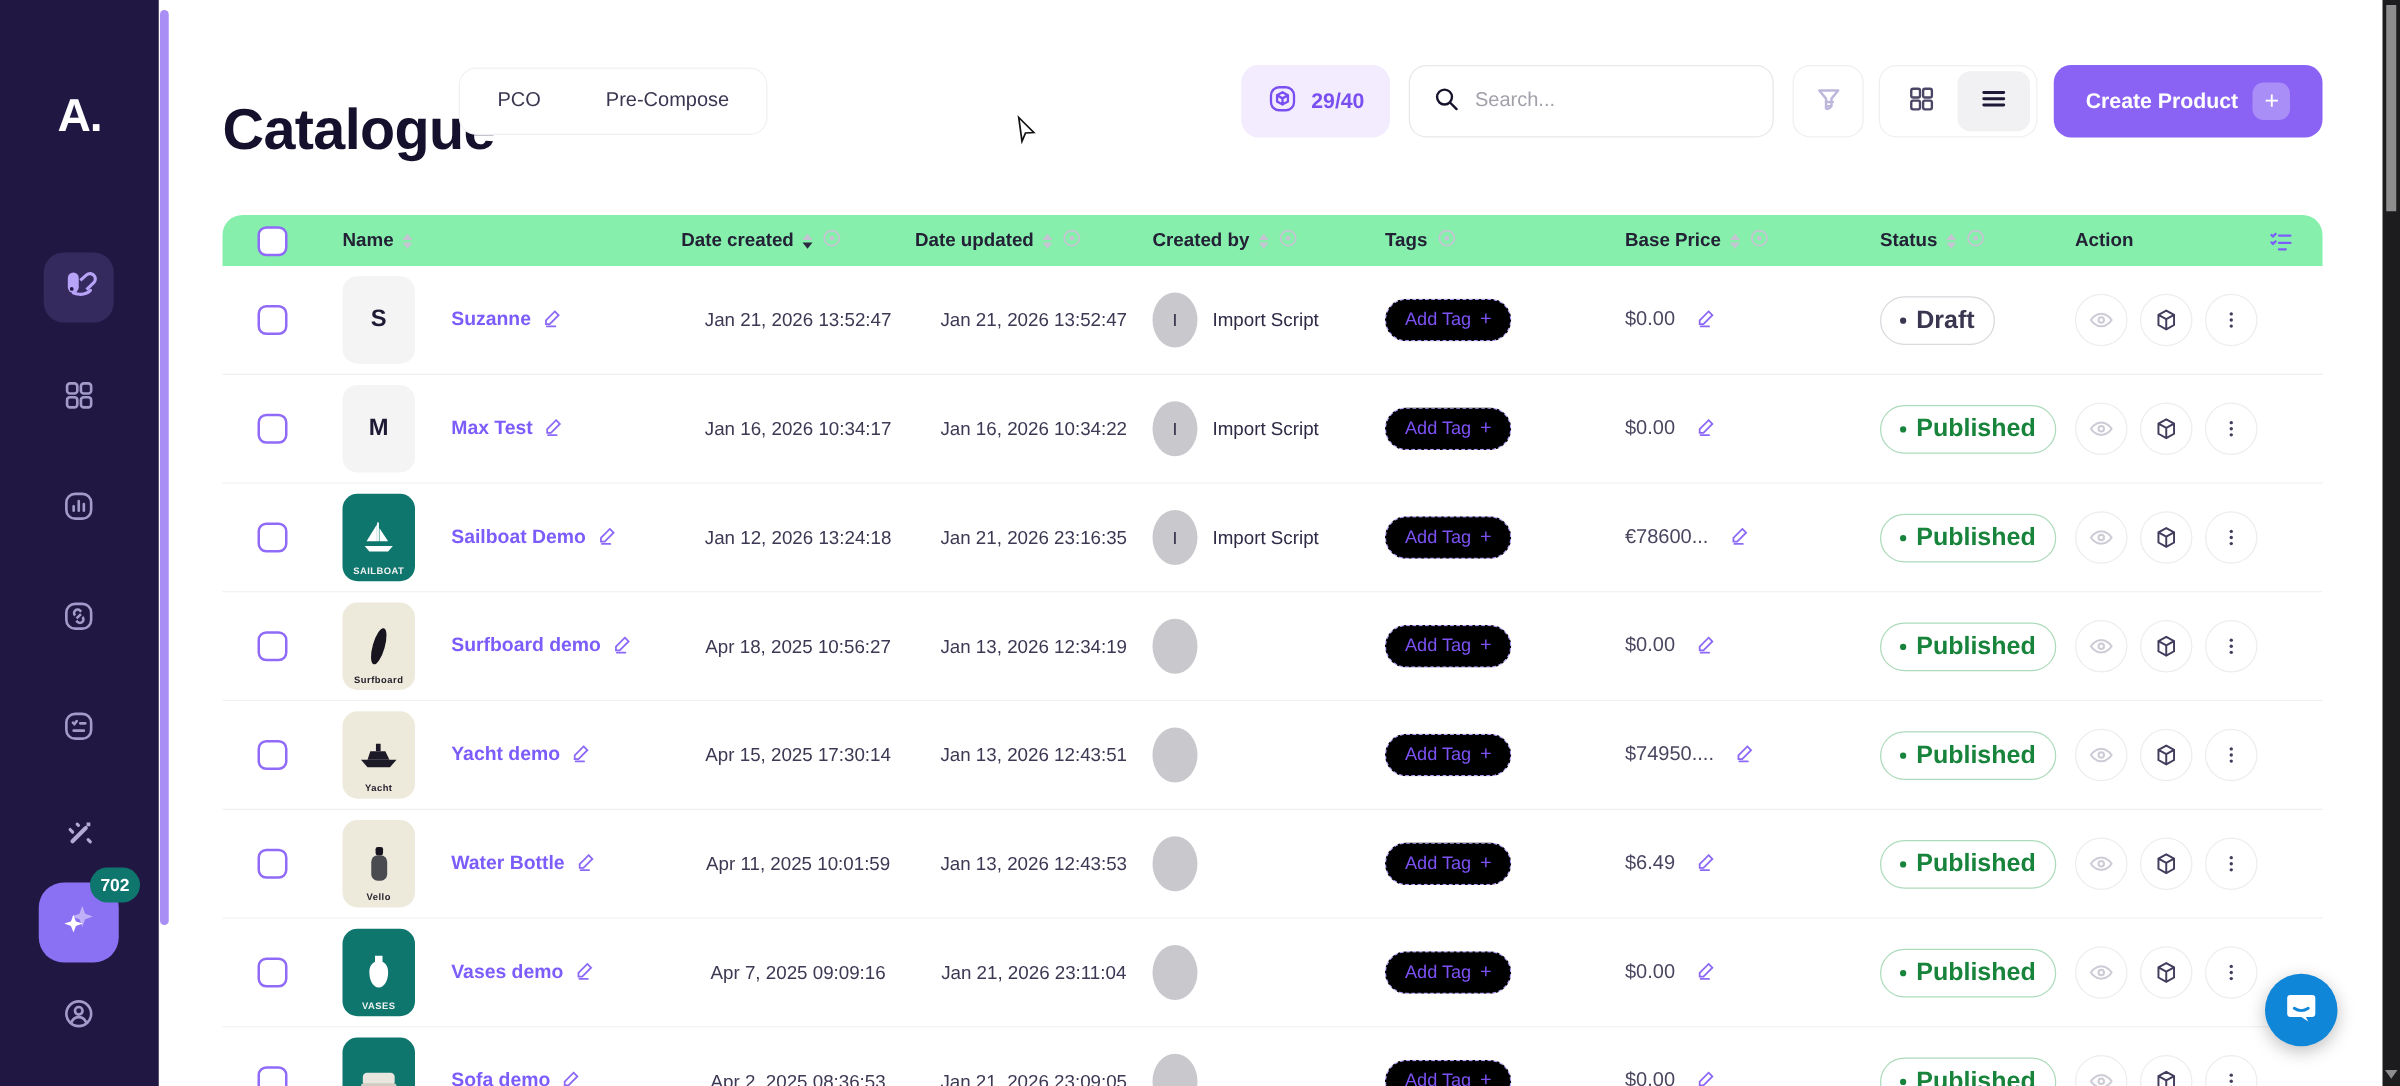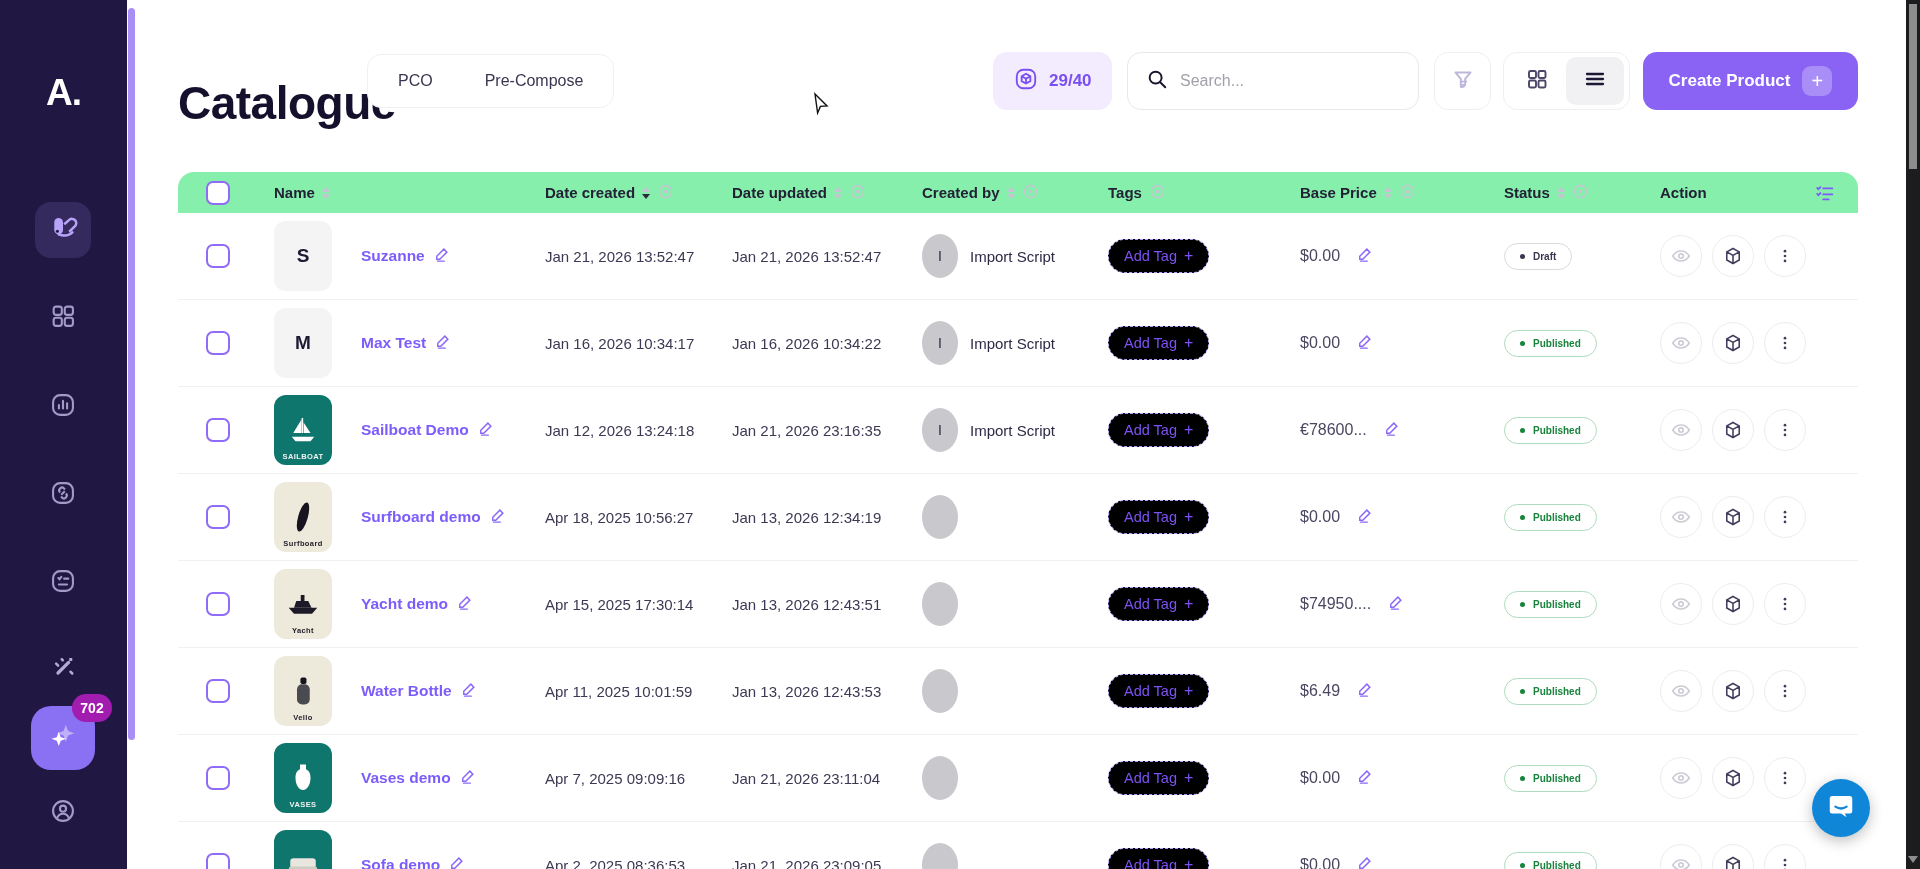--- a/index.html
+++ b/index.html
@@ -10,21 +10,21 @@
   
   .sidebar { position:absolute; left:0; top:0; width:127px; height:869px; background:#201843; }
   .logo { position:absolute; left:0; top:72px; width:127px; text-align:center;
           color:#fff; font-size:37px; font-weight:800; letter-spacing:-1px; }
   .nav-item { position:absolute; left:35px; width:56px; height:56px; border-radius:16px;
               display:flex; align-items:center; justify-content:center; }
   .nav-item.active { background:#352a5e; }
   .rewards-btn { position:absolute; left:31px; top:706px; width:64px; height:64px; border-radius:20px;
                  background:#8a70f2; display:flex; align-items:center; justify-content:center; }
   .rewards-badge { position:absolute; left:72px; top:694px; min-width:40px; height:28px; border-radius:14px;
-                   background:#a21caf; color:#fff; font-size:14px; font-weight:700;
+                   background:#0f766e; color:#fff; font-size:14px; font-weight:700;
                    display:flex; align-items:center; justify-content:center; padding:0 8px; }
   .side-scroll { position:absolute; left:128px; top:8px; width:7px; height:732px;
                  border-radius:4px; background:#a98ef5; }
 
   
   .page-title { position:absolute; left:178px; top:76px; font-size:46px; font-weight:800;
                 color:#15102b; letter-spacing:-0.5px; }
   .tabs { position:absolute; left:367px; top:54px; height:54px; display:flex; align-items:center;
           border:1px solid #f1f0f4; border-radius:14px; background:#fff; padding:4px; }
   .tab { height:46px; display:flex; align-items:center; justify-content:center; padding:0 26px;
@@ -74,29 +74,29 @@
   .thumb { width:58px; height:70px; border-radius:12px; position:relative; overflow:hidden;
            display:flex; align-items:center; justify-content:center; flex:none; }
   .thumb.gray  { background:#f4f4f5; color:#1d1a33; font-size:19px; font-weight:600; }
   .thumb.dark  { background:#0f766e; }
   .thumb.cream { background:#eeeadb; }
   .thumb svg { width:36px; height:36px; }
   .thumb .cap { position:absolute; left:0; right:0; bottom:4px; text-align:center; font-size:7.5px;
                 font-weight:700; letter-spacing:.4px; }
   .thumb.dark .cap { color:#f1f1f1; } .thumb.cream .cap { color:#23202c; }
   .p-name { color:#7c5cfa; font-size:15.5px; font-weight:600; display:flex; align-items:center; gap:8px;margin-left:16px; }
-  .date { color:#3d3853; font-size:15px; }
+  .date { color:#3d3853; font-size:15px;text-align:center; }
   .creator { display:flex; align-items:center; gap:12px; color:#2d2a45; font-size:15px; }
   .creator-av { width:36px; height:44px; border-radius:50%; background:#c9c9cd; color:#2d2a45;
                 font-size:14px; display:flex; align-items:center; justify-content:center; flex:none; }
   .add-tag { display:inline-flex; align-items:center; gap:7px; border:1.5px dashed #b49cf8; color:#7c52f5;
              border-radius:18px; padding:7px 15px; font-size:14.5px; background:#000000; font-family:inherit; }
   .cell-price { display:flex; align-items:center; gap:16px; color:#4b4660; font-size:16px; }
   .pill { display:inline-flex; align-items:center; gap:8px; border-radius:999px; padding:7px 15px;
-          font-size:10px; font-weight:600; background:#fff; }
+          font-size:20px; font-weight:600; background:#fff; }
   .pill .dot { width:5px; height:5px; border-radius:50%; }
   .pill.draft { border:1.5px solid #d9d9de; color:#3a3650; } .pill.draft .dot { background:#3a3650; }
   .pill.published { border:1.5px solid #aedbbc; color:#17833b; } .pill.published .dot { background:#17833b; }
   .cell-actions { display:flex; gap:10px; }
   .act { width:42px; height:42px; border-radius:50%; border:1.5px solid #ededf0; background:#fff;
          display:flex; align-items:center; justify-content:center; }
 
   
   .chat-fab { position:absolute; left:1812px; top:779px; width:58px; height:58px; border-radius:50%;
               background:#0f86d8; display:flex; align-items:center; justify-content:center;

